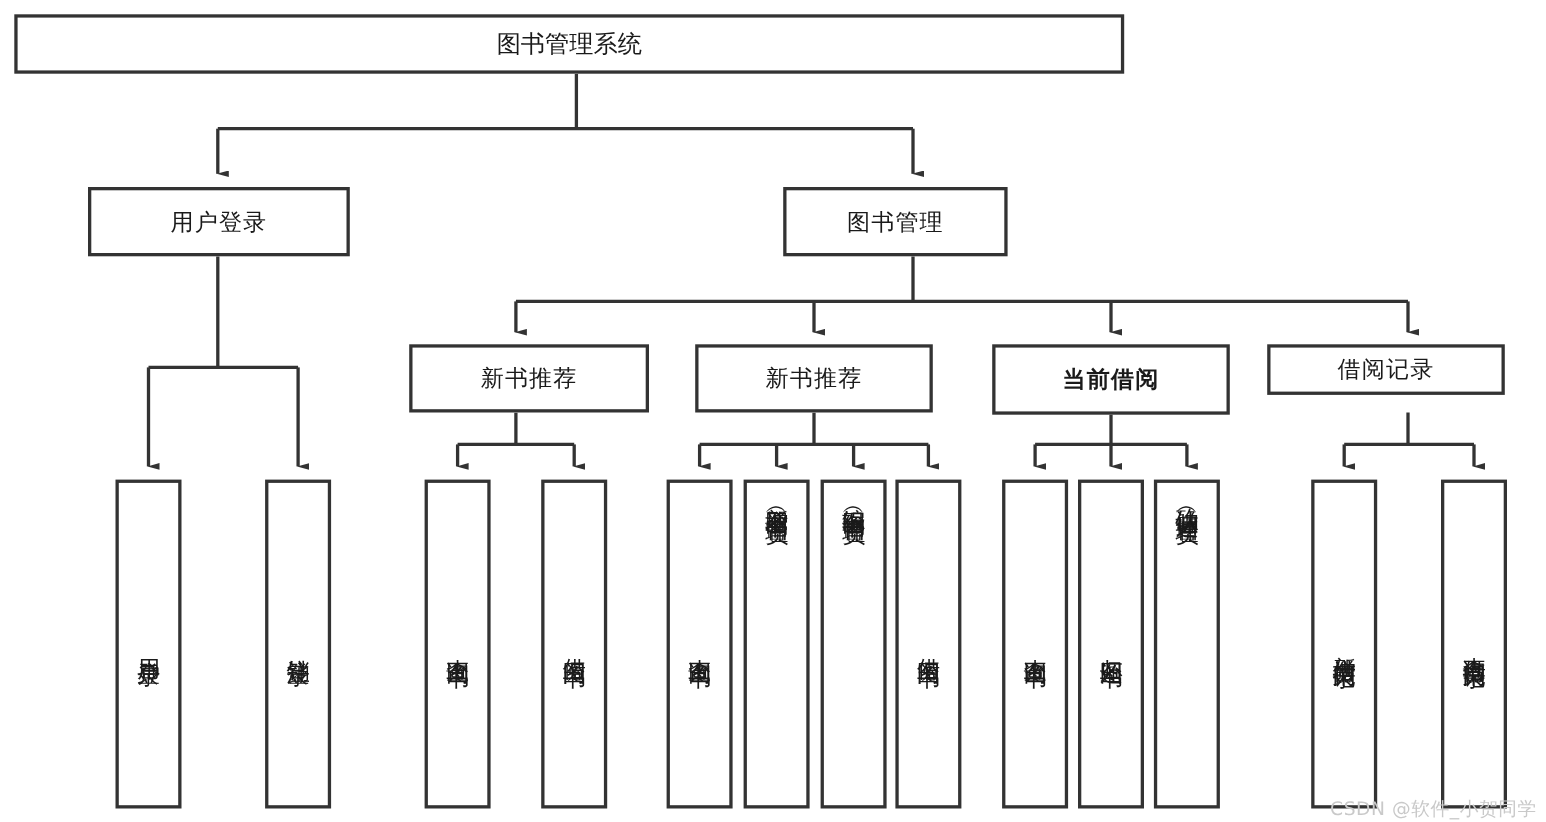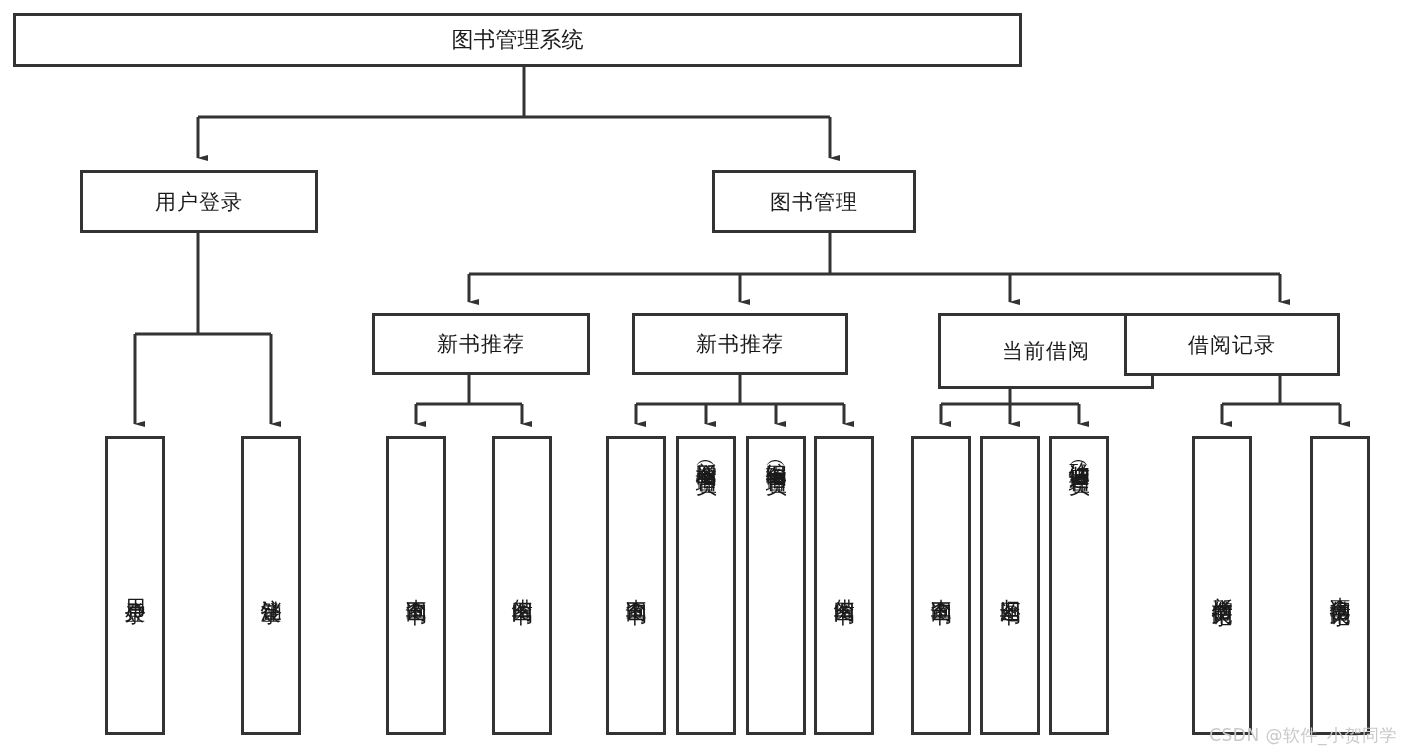--- a/index.html
+++ b/index.html
@@ -88,24 +88,24 @@
   <div class="node h" style="left:712px;top:170px;width:204px;height:63px;">
     <span>图书管理</span>
   </div>
 
   <div class="node h" style="left:360px;top:313px;width:218px;height:62px;margin-left:12px;">
     <span>新书推荐</span>
   </div>
   <div class="node h" style="left:632px;top:313px;width:216px;height:62px;">
     <span>新书推荐</span>
   </div>
-  <div class="node h" style="left:938px;top:313px;width:216px;height:76px;">
+  <div class="node h" style="left:902px;top:313px;width:216px;height:64px;font-weight:bold;">
     <span>当前借阅</span>
   </div>
-  <div class="node h" style="left:1124px;top:313px;width:216px;height:63px;align-items:center;">
+  <div class="node h" style="left:1152px;top:313px;width:216px;height:46px;align-items:center;">
     <span>借阅记录</span>
   </div>
 
   <div class="leaf" style="left:105px;top:436px;width:60px;height:299px;">
     <div class="vtext">用户登录</div>
   </div>
   <div class="leaf" style="left:241px;top:436px;width:60px;height:299px;">
     <div class="vtext">注销登录</div>
   </div>
 

